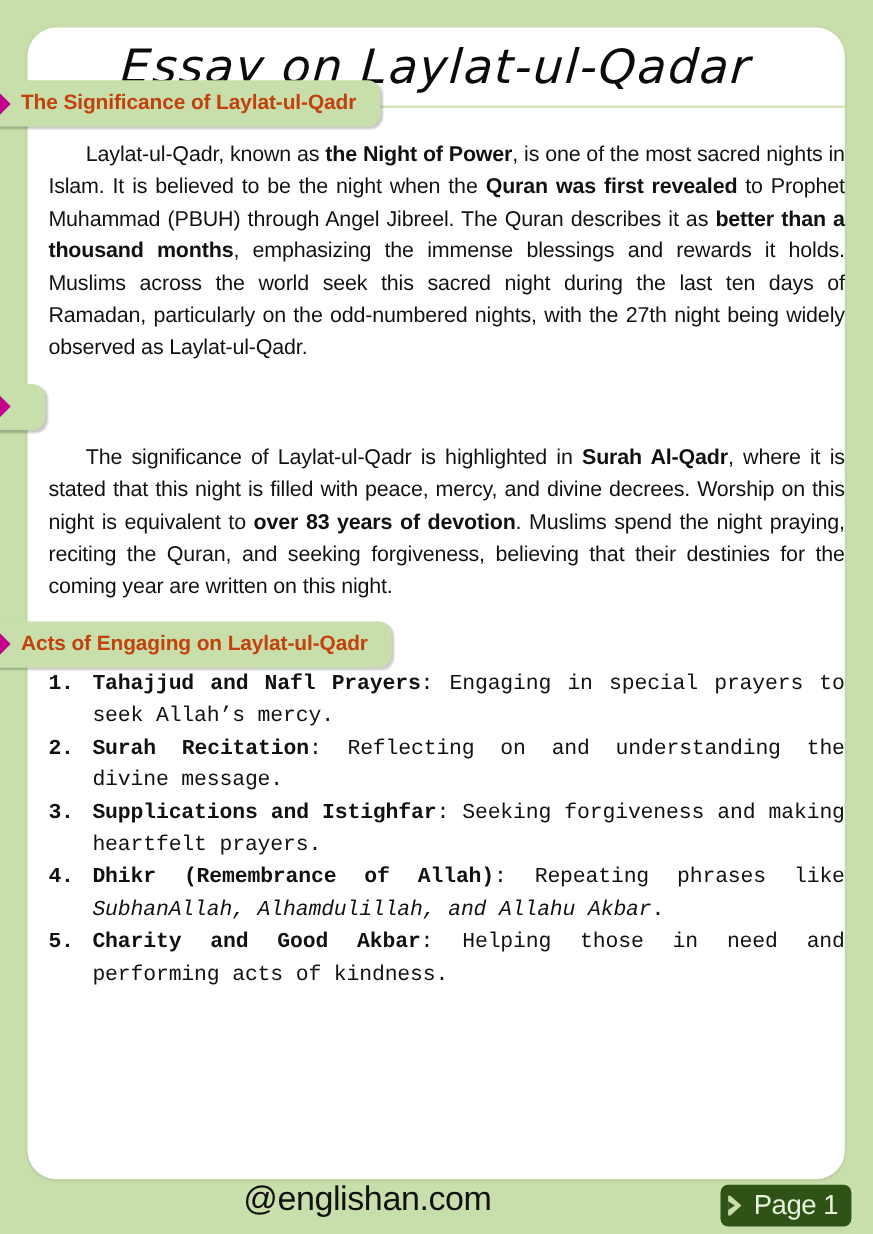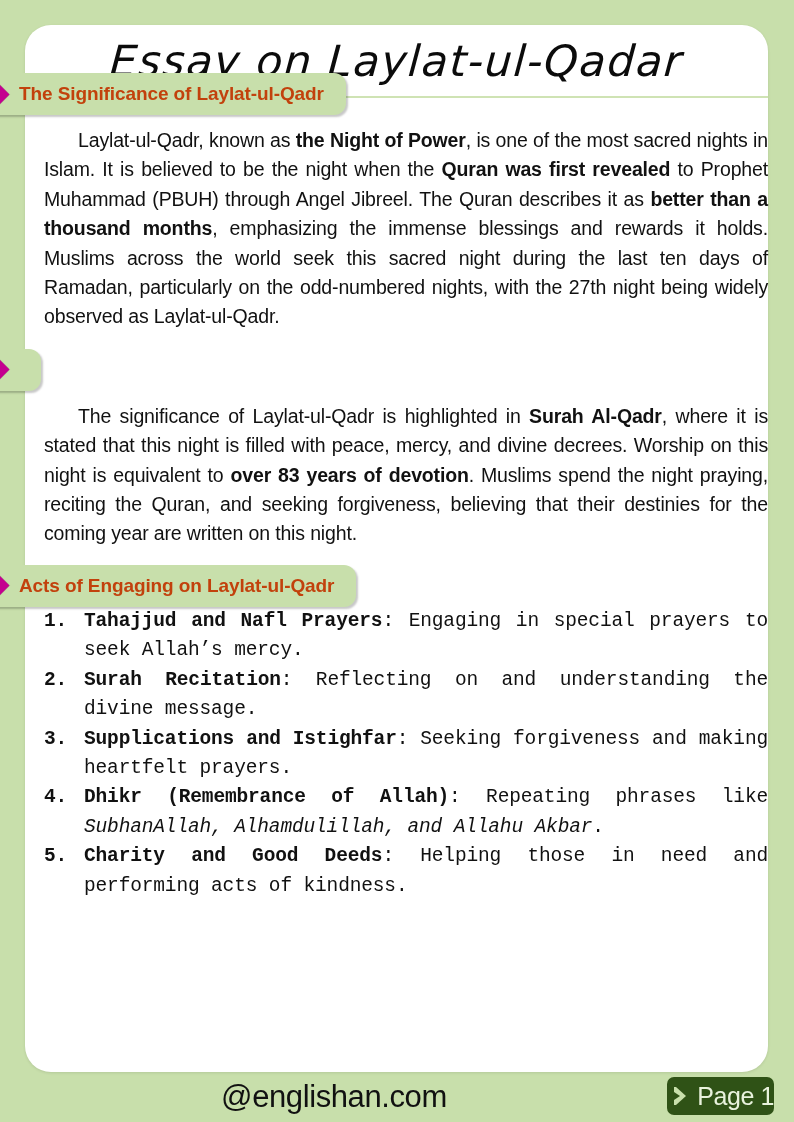--- a/index.html
+++ b/index.html
@@ -147,41 +147,41 @@
   }
 
   
   .footer {
     position: absolute;
     left: 0;
     top: 1072px;
     width: 668px;
     height: 50px;
     display: flex;
-    align-items: center;
     justify-content: center;
   }
   .site {
     font-family: "Liberation Sans", sans-serif;
     font-size: 31px;
     color: #111111;
     letter-spacing: -0.4px;
   }
   .page-badge {
     position: absolute;
     right: 20px;
     top: 1077px;
     height: 38px;
     min-width: 100px;
     background: #2f5216;
     color: #e8f2dc;
     border-radius: 7px;
     display: flex;
     align-items: center;
     padding-left: 30px;
+    padding-right: 12px;
     box-sizing: border-box;
     font-family: "Liberation Sans", sans-serif;
     font-size: 25px;
     letter-spacing: -0.4px;
   }
   .badge-arrow {
     position: absolute;
     left: 6px;
     top: 50%;
     transform: translateY(-50%);
@@ -228,21 +228,21 @@
     </div>
   </div>
 
   <div class="body-block">
 
     <ol class="acts">
       <li><b>Tahajjud and Nafl Prayers</b><span>: Engaging in special prayers to seek Allah’s mercy.</span></li>
       <li><b>Surah Recitation</b><span>: Reflecting on and understanding the divine message.</span></li>
       <li><b>Supplications and Istighfar</b><span>: Seeking forgiveness and making heartfelt prayers.</span></li>
       <li><b>Dhikr (Remembrance of Allah)</b><span>: Repeating phrases like </span><i>SubhanAllah, Alhamdulillah, and Allahu Akbar</i><span>.</span></li>
-      <li><b>Charity and Good Deeds</b><span>: Helping those in need and performing acts of kindness.</span></li>
+      <li><b>Charity and Good Akbar</b><span>: Helping those in need and performing acts of kindness.</span></li>
     </ol>
   </div>
 
 </div>
 
 <div class="footer">
   <span class="site">@englishan.com</span>
 </div>
 
 <div class="page-badge">

